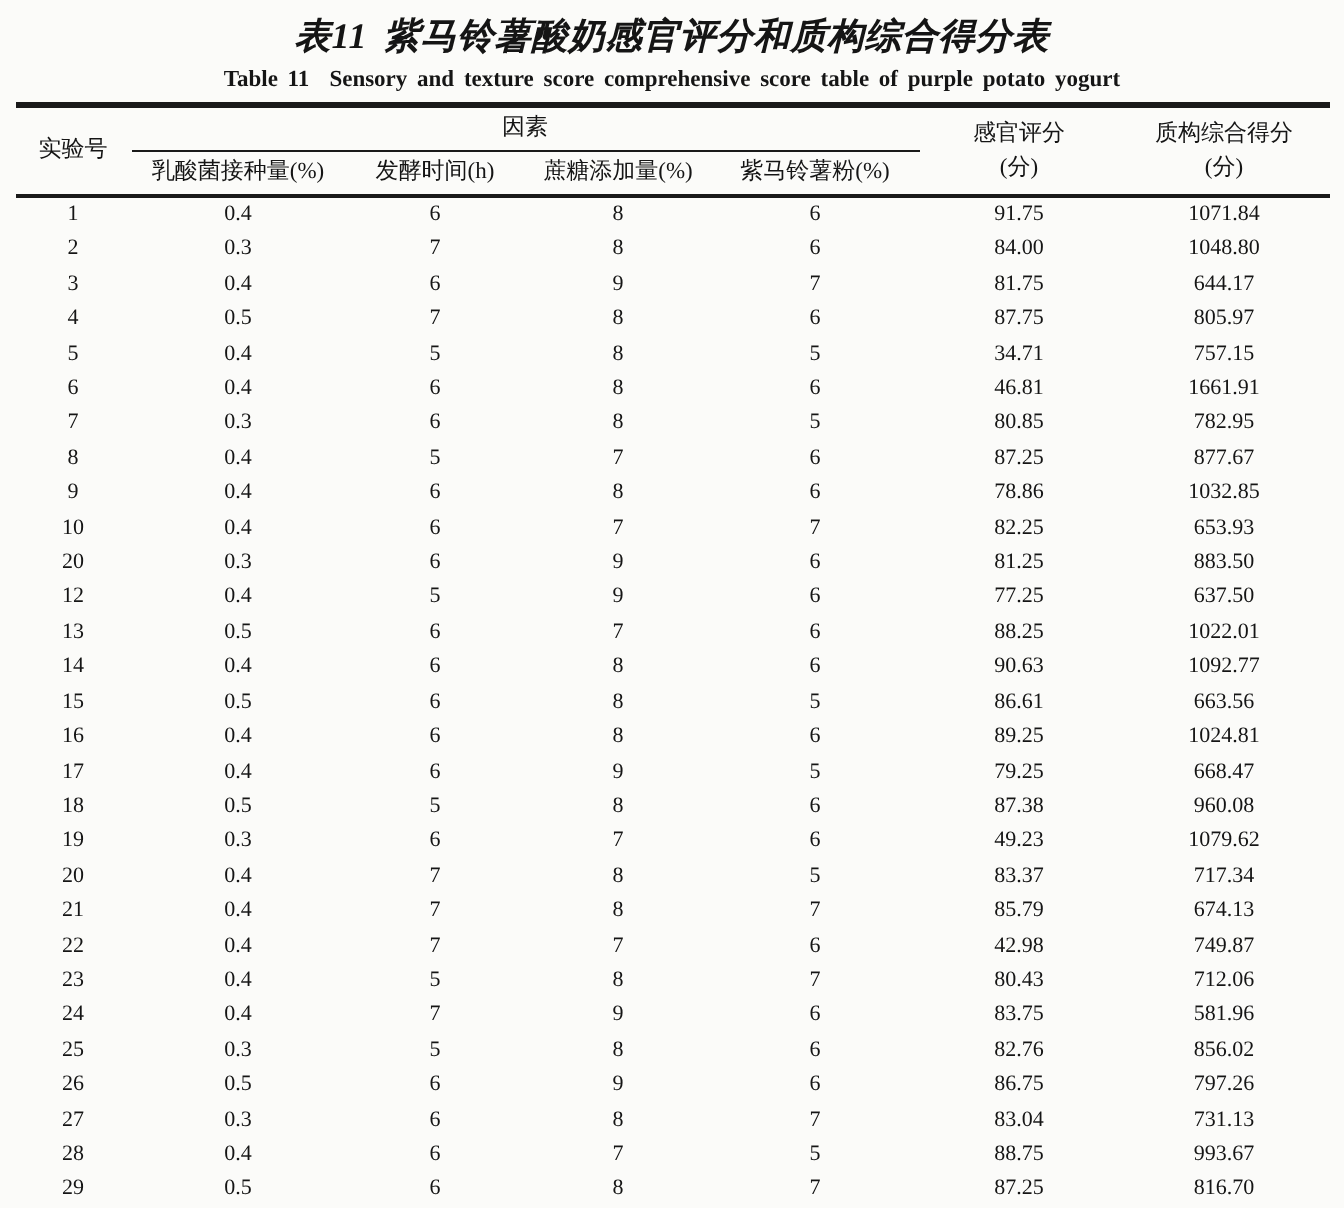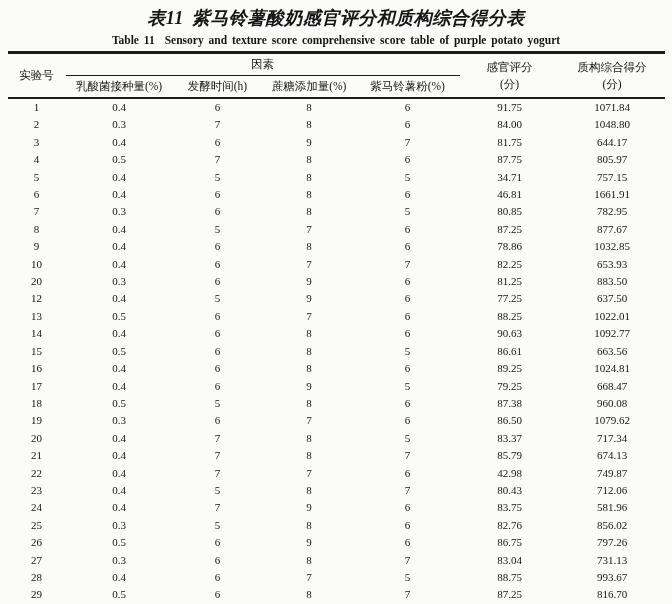--- a/index.html
+++ b/index.html
@@ -282,21 +282,21 @@
           <td>6</td>
           <td>87.38</td>
           <td>960.08</td>
         </tr>
         <tr>
           <td>19</td>
           <td>0.3</td>
           <td>6</td>
           <td>7</td>
           <td>6</td>
-          <td>86.50</td>
+          <td>49.23</td>
           <td>1079.62</td>
         </tr>
         <tr>
           <td>20</td>
           <td>0.4</td>
           <td>7</td>
           <td>8</td>
           <td>5</td>
           <td>83.37</td>
           <td>717.34</td>

